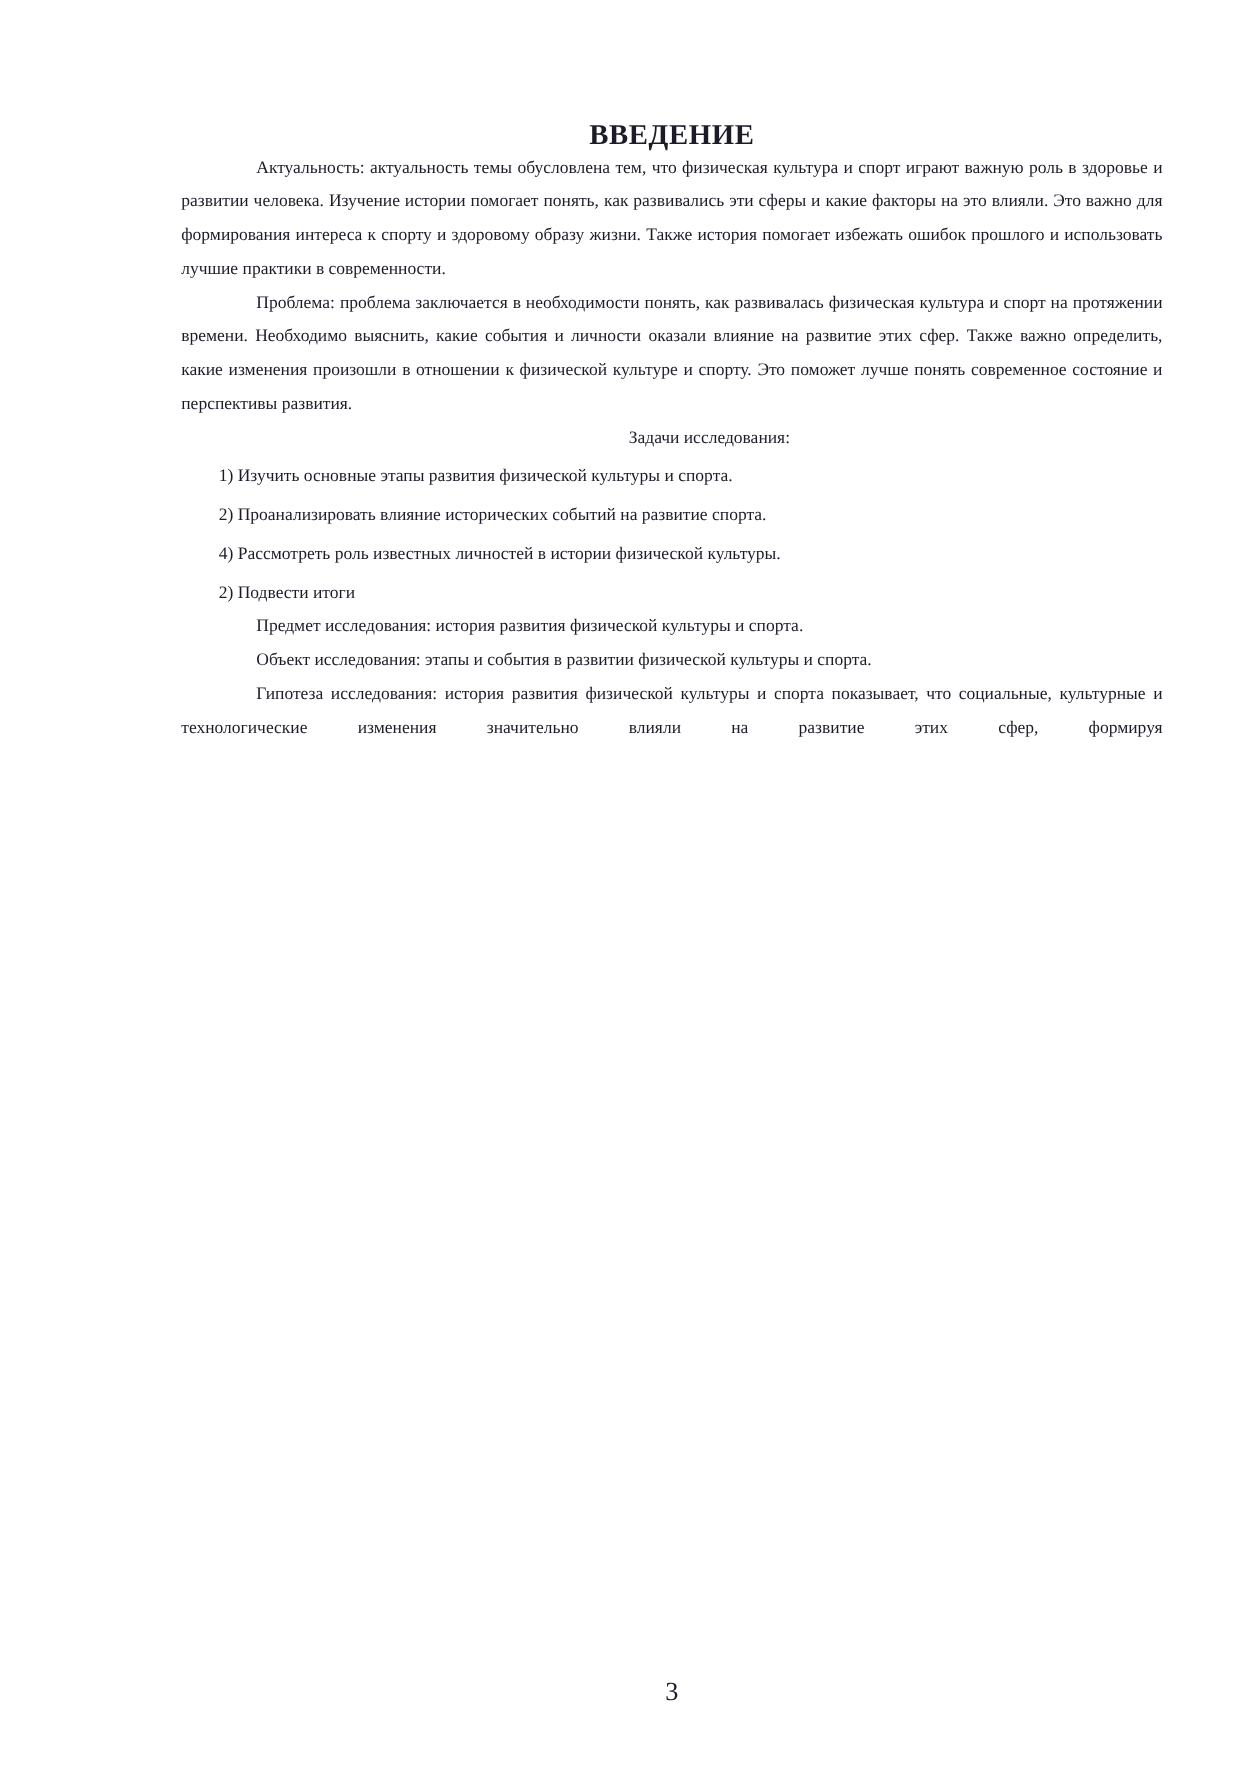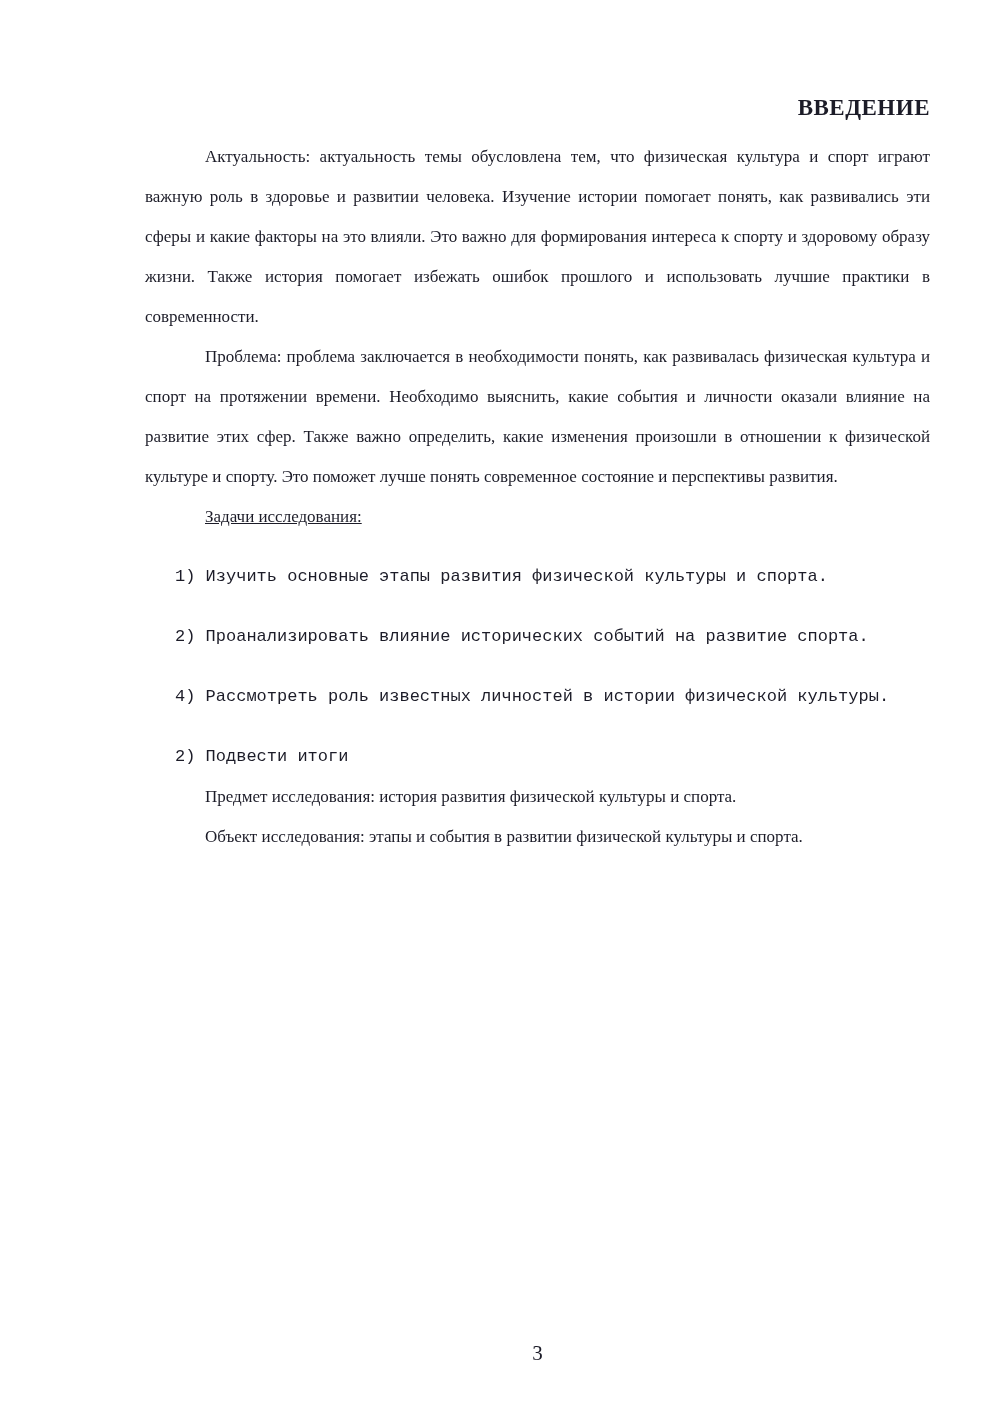--- a/index.html
+++ b/index.html
@@ -16,41 +16,39 @@
   .page {
     position: relative;
     width: 1000px;
     height: 1414px;
     box-sizing: border-box;
     background: #ffffff;
     padding: 95px 70px 0 145px;
     overflow: hidden;
   }
   .title {
-    margin: 0 0 16px 0;
-    text-align: right;
+    margin: 0 0 0 0;
+    text-align: center;
     font-size: 23px;
     font-weight: bold;
     letter-spacing: 0.5px;
   }
   .para {
     margin: 0;
-    font-size: 17px;
-    line-height: 40px;
+    font-size: 14px;
+    line-height: 27px;
     text-align: justify;
     text-indent: 60px;
   }
   .tasks-heading {
-    text-align: left;
-    text-decoration: underline;
+    text-align: center;
   }
   .task {
     text-indent: 30px;
-    margin-top: 20px;
-    font-family: Liberation Mono, monospace;
+    margin-top: 4px;
   }
   .justify-last {
     text-align-last: justify;
   }
   .page-number {
     position: absolute;
     left: 145px;
     right: 70px;
     bottom: 48px;
     text-align: center;
@@ -77,16 +75,17 @@
 
   <p class="para task">4) Рассмотреть роль известных личностей в истории физической культуры.</p>
 
 
   <p class="para task">2) Подвести итоги</p>
 
   <p class="para">Предмет исследования: история развития физической культуры и спорта.</p>
 
   <p class="para">Объект исследования: этапы и события в развитии физической культуры и спорта.</p>
 
+  <p class="para justify-last">Гипотеза исследования: история развития физической культуры и спорта показывает, что социальные, культурные и технологические изменения значительно влияли на развитие этих сфер, формируя</p>
 
   <div class="page-number">3</div>
 
 </div>
 
 </body></html>

